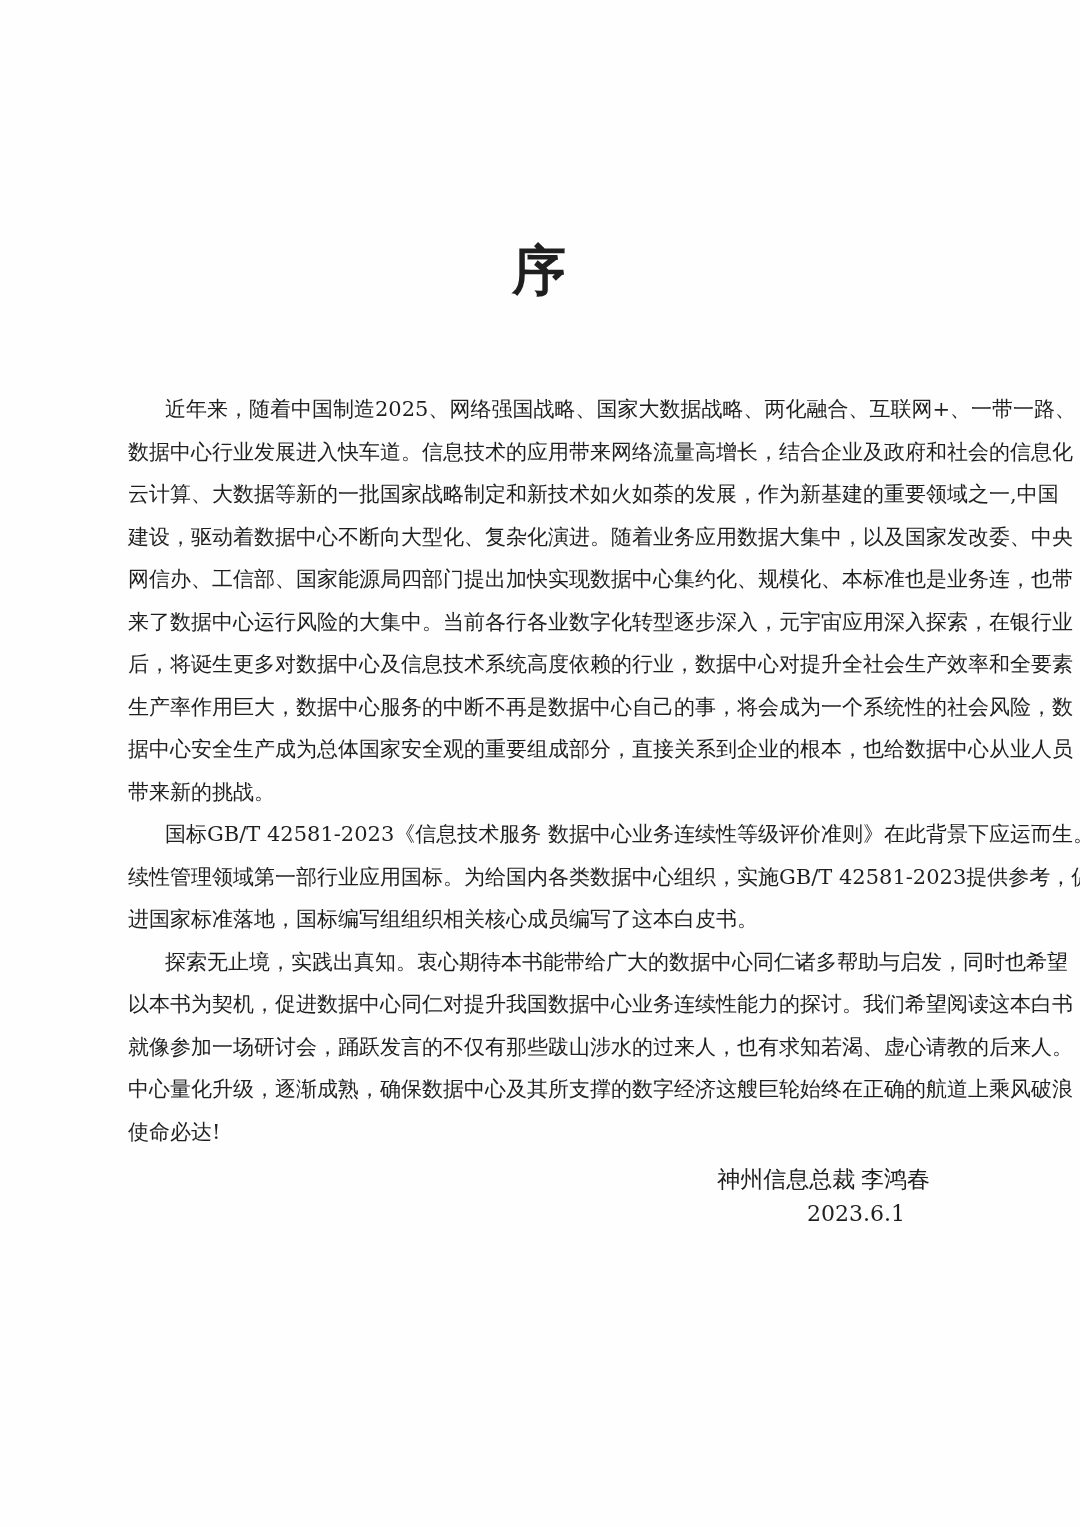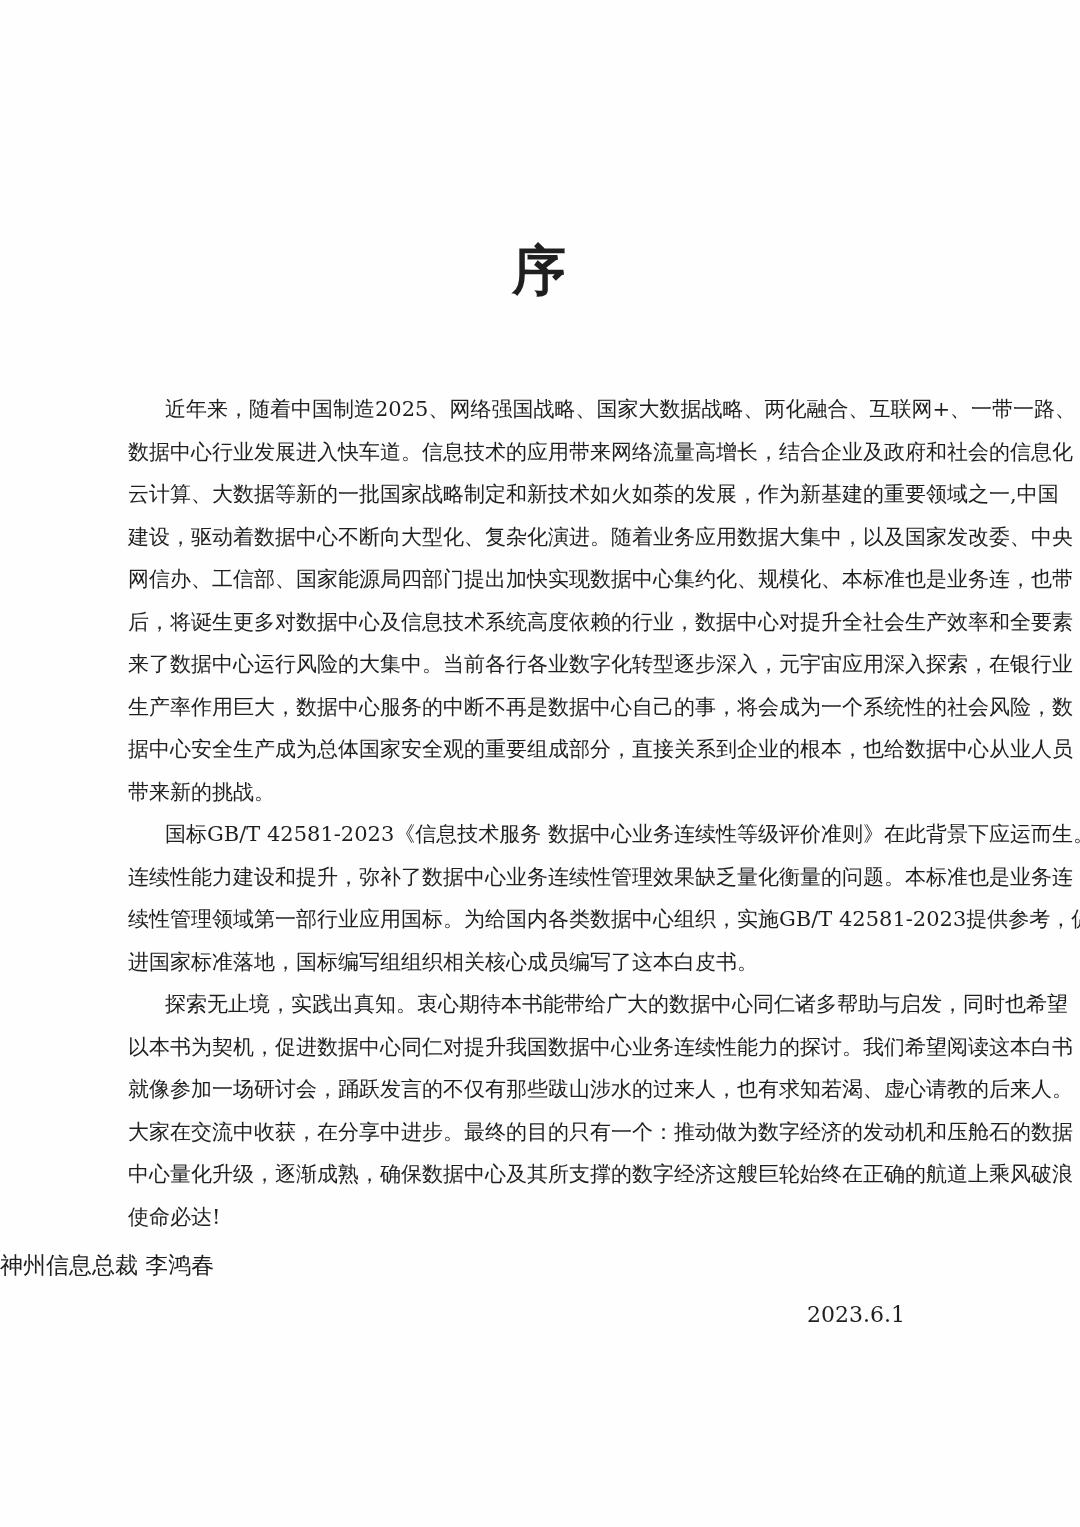--- a/index.html
+++ b/index.html
@@ -42,60 +42,59 @@
     text-align-last: left;
     white-space: normal;
   }
   .line.first { text-indent: 37px; }
   .sign-block {
     margin-top: 10px;
     font-size: 23px;
     line-height: 34px;
   }
   .signature {
-    text-align: left;
+    text-align: right;
     padding-right: 150px;
+    font-family: Liberation Serif, serif;
   }
   .sign-date {
-    margin-top: 16px;
+    margin-top: 0;
     text-align: right;
     padding-right: 175px;
     font-size: 22px;
   }
 </style>
 </head>
 <body>
 
 <div class="page">
   <h1 class="doc-title">序</h1>
 
   <div class="doc-body">
       <div class="paragraph">
         <div class="line first">近年来，随着中国制造2025、网络强国战略、国家大数据战略、两化融合、互联网+、一带一路、</div>
         <div class="line">数据中心行业发展进入快车道。信息技术的应用带来网络流量高增长，结合企业及政府和社会的信息化</div>
         <div class="line">云计算、大数据等新的一批国家战略制定和新技术如火如荼的发展，作为新基建的重要领域之一,中国</div>
         <div class="line">建设，驱动着数据中心不断向大型化、复杂化演进。随着业务应用数据大集中，以及国家发改委、中央</div>
         <div class="line">网信办、工信部、国家能源局四部门提出加快实现数据中心集约化、规模化、本标准也是业务连，也带</div>
+        <div class="line">来了数据中心运行风险的大集中。当前各行各业数字化转型逐步深入，元宇宙应用深入探索，在银行业</div>
         <div class="line">后，将诞生更多对数据中心及信息技术系统高度依赖的行业，数据中心对提升全社会生产效率和全要素</div>
-        <div class="line">来了数据中心运行风险的大集中。当前各行各业数字化转型逐步深入，元宇宙应用深入探索，在银行业</div>
         <div class="line">生产率作用巨大，数据中心服务的中断不再是数据中心自己的事，将会成为一个系统性的社会风险，数</div>
         <div class="line">据中心安全生产成为总体国家安全观的重要组成部分，直接关系到企业的根本，也给数据中心从业人员</div>
         <div class="line last">带来新的挑战。</div>
       </div>
       <div class="paragraph">
         <div class="line first">国标GB/T 42581-2023《信息技术服务 数据中心业务连续性等级评价准则》在此背景下应运而生。</div>
-        <div class="line">连续性能力建设和提升，弥补了数据中心业务连续性管理效果缺乏量化衡量的问题。本标准也是业务连</div>
         <div class="line">续性管理领域第一部行业应用国标。为给国内各类数据中心组织，实施GB/T 42581-2023提供参考，促</div>
         <div class="line last">进国家标准落地，国标编写组组织相关核心成员编写了这本白皮书。</div>
       </div>
       <div class="paragraph">
         <div class="line first">探索无止境，实践出真知。衷心期待本书能带给广大的数据中心同仁诸多帮助与启发，同时也希望</div>
         <div class="line">以本书为契机，促进数据中心同仁对提升我国数据中心业务连续性能力的探讨。我们希望阅读这本白书</div>
         <div class="line">就像参加一场研讨会，踊跃发言的不仅有那些跋山涉水的过来人，也有求知若渴、虚心请教的后来人。</div>
-        <div class="line">大家在交流中收获，在分享中进步。最终的目的只有一个：推动做为数字经济的发动机和压舱石的数据</div>
         <div class="line">中心量化升级，逐渐成熟，确保数据中心及其所支撑的数字经济这艘巨轮始终在正确的航道上乘风破浪，</div>
         <div class="line last">使命必达!</div>
       </div>
     </div>
 
   <div class="sign-block">
     <div class="signature">神州信息总裁 李鸿春</div>
     <div class="sign-date">2023.6.1</div>
   </div>
 </div>

